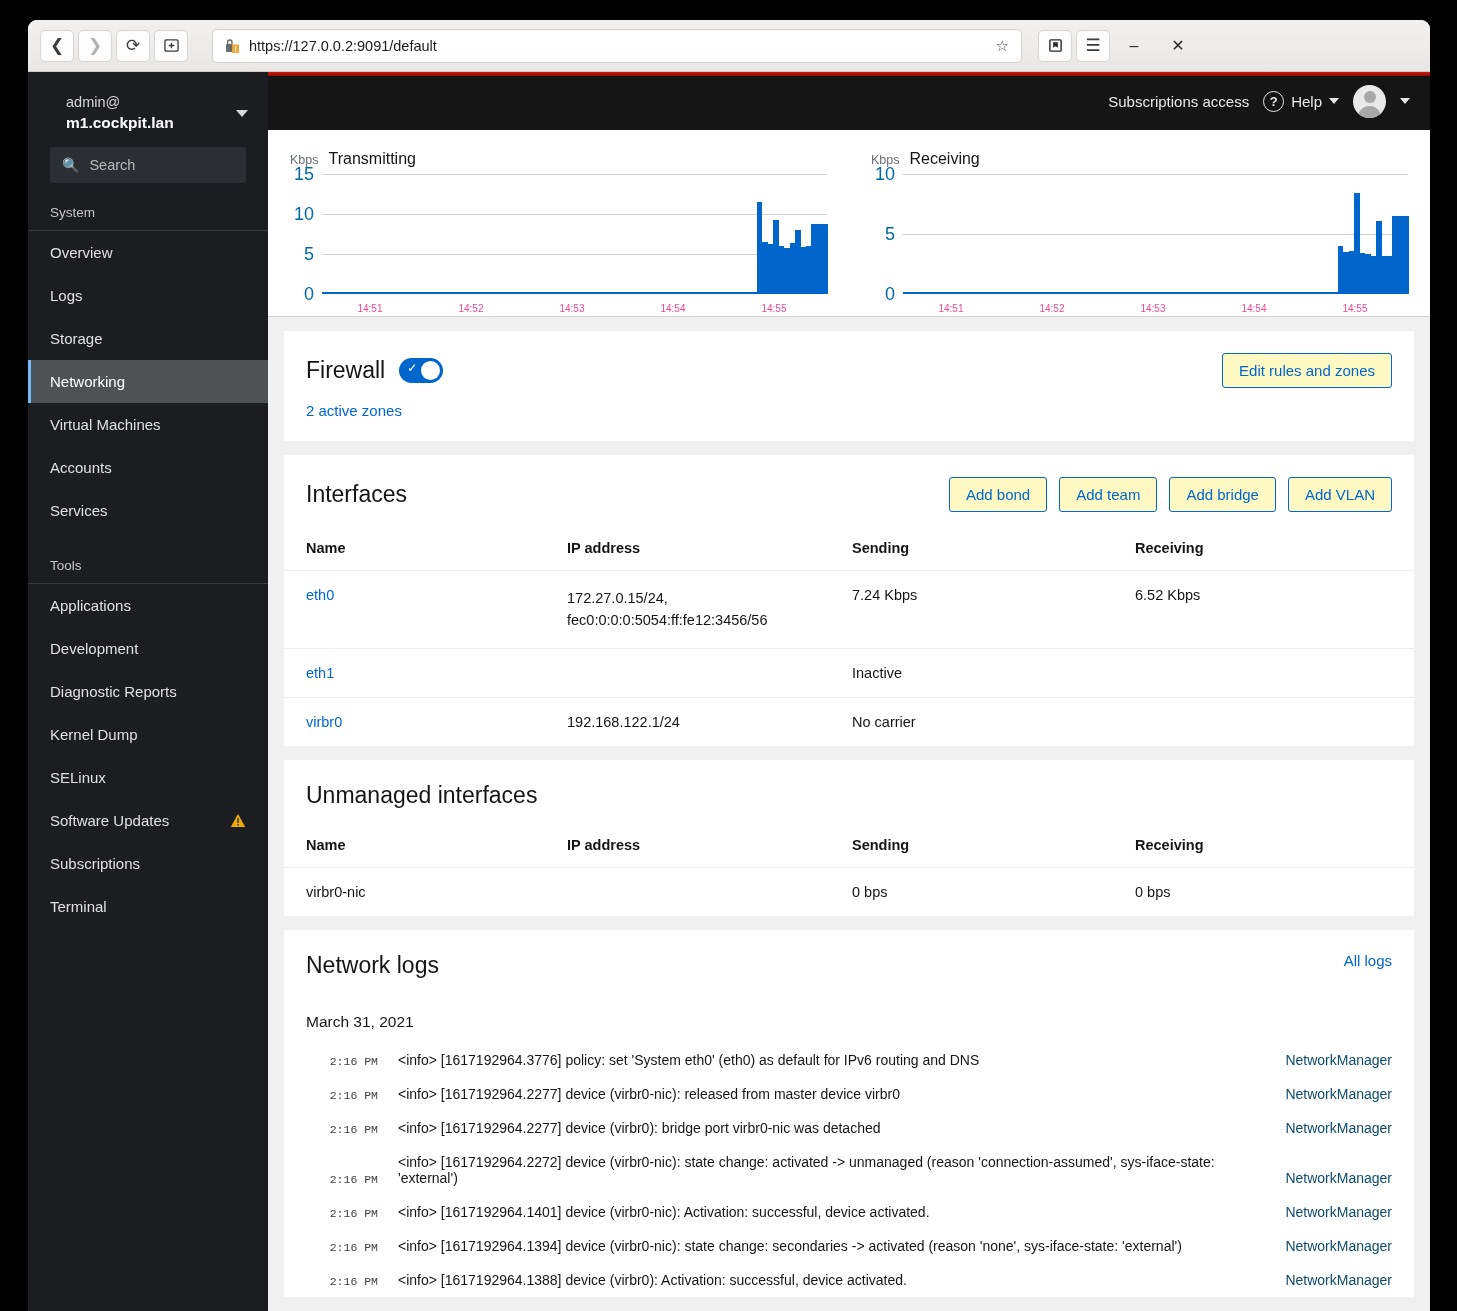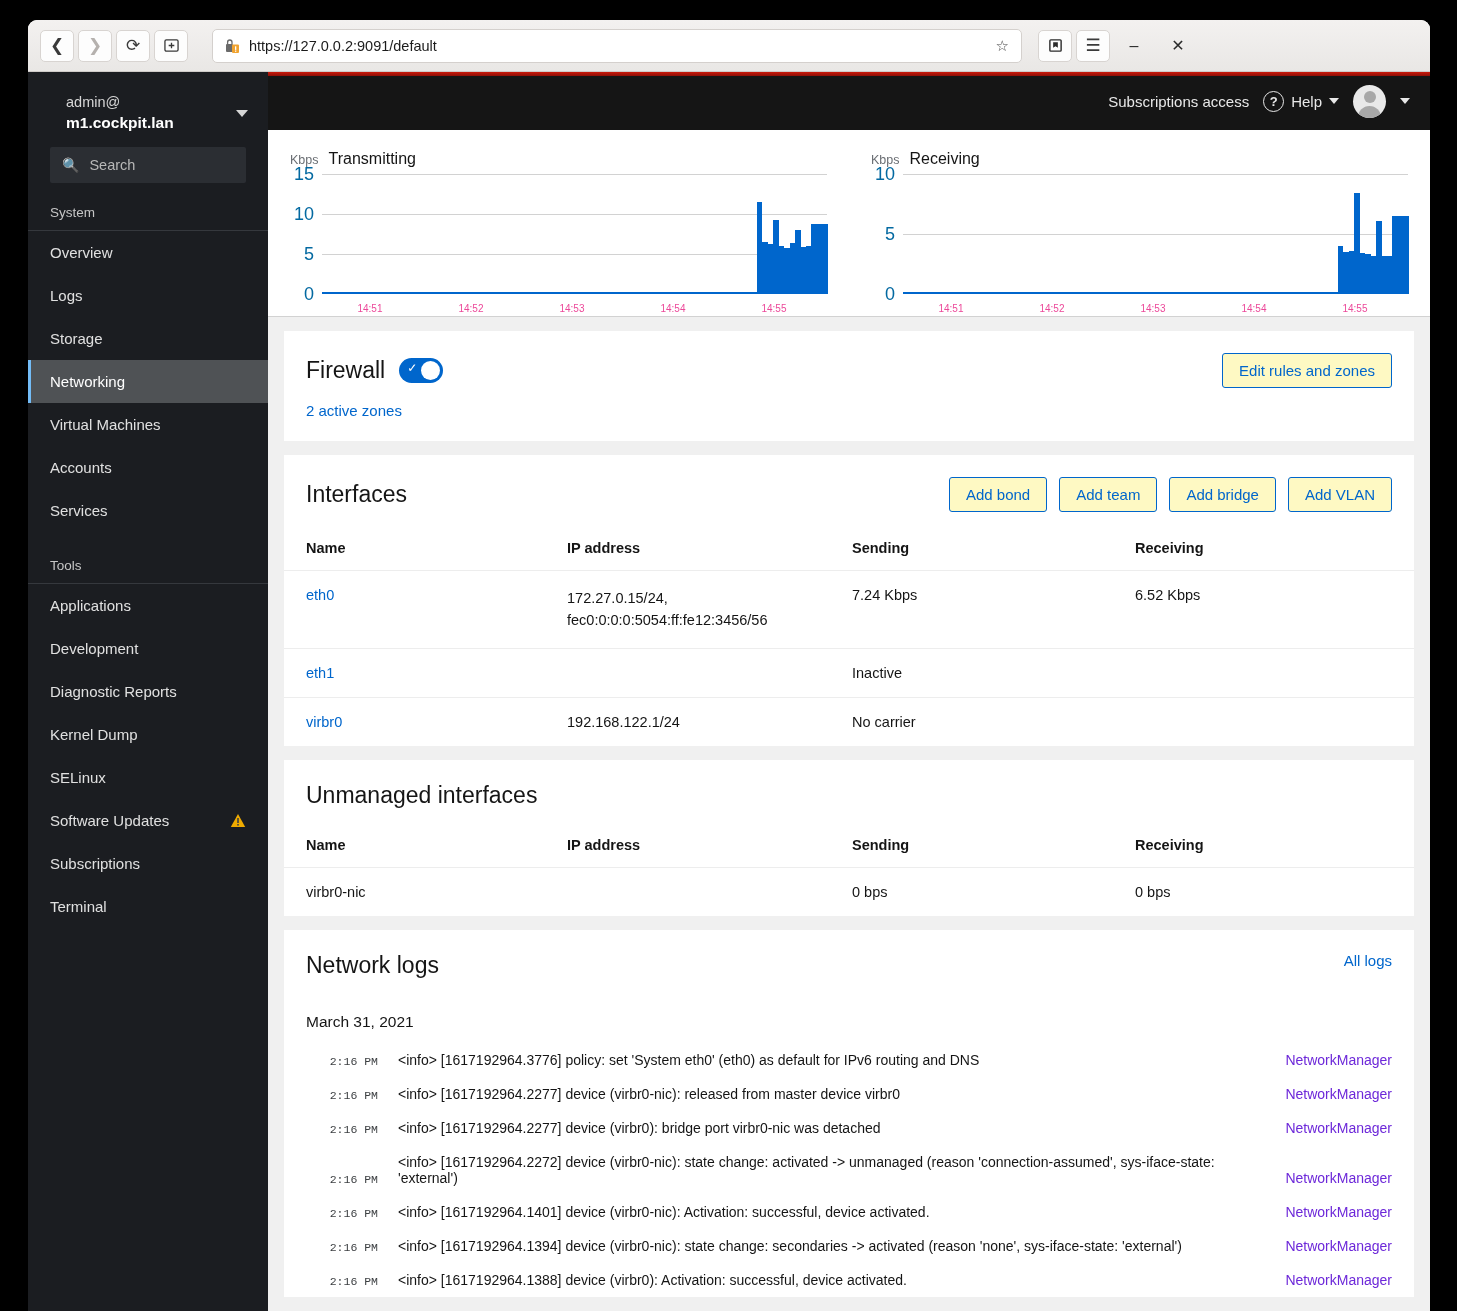--- a/index.html
+++ b/index.html
@@ -263,21 +263,21 @@
     padding: 9px 22px 9px 38px;
     font-size: 14px; color: #151515;
     gap: 20px;
   }
   .log-time {
     font-family: "Liberation Mono", monospace;
     font-size: 11.5px; color: #3c3f42;
     width: 56px; flex-shrink: 0; text-align: right;
   }
   .log-msg { flex: 1; }
-  .log-src { color: #6d28d9; font-size: 14px; white-space: nowrap; }
+  .log-src { color: #0c4a6e; font-size: 14px; white-space: nowrap; }
 </style>
 </head>
 <body>
 
 <div class="window">
 
   <div class="toolbar">
     <div class="tb-btn">❮</div>
     <div class="tb-btn dim">❯</div>
     <div class="tb-btn">⟳</div>

